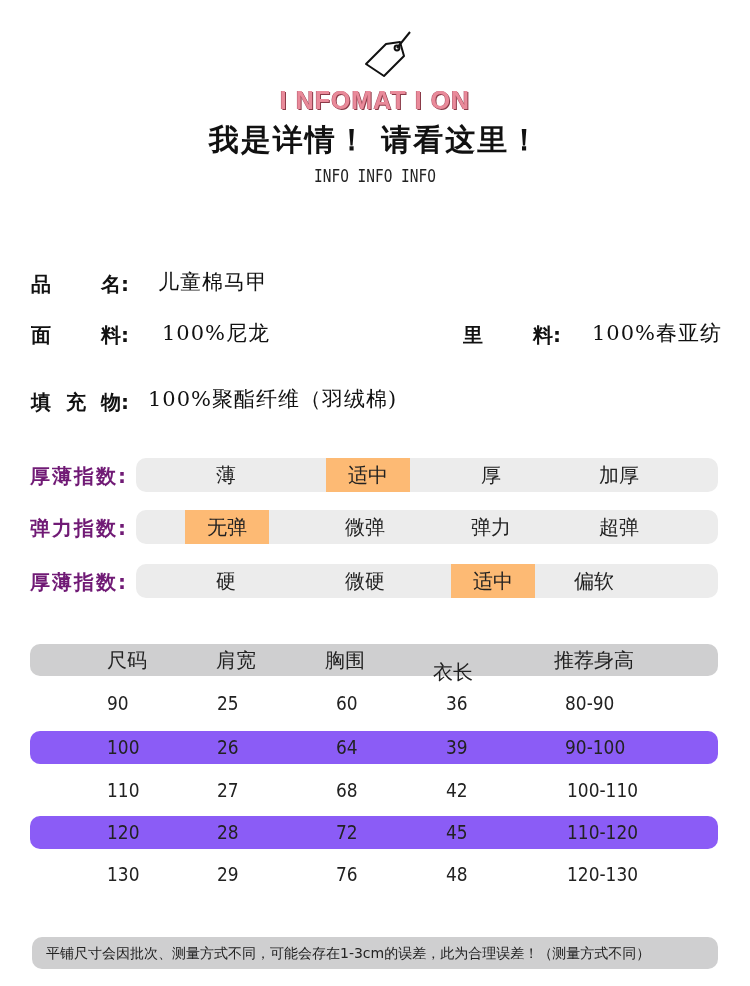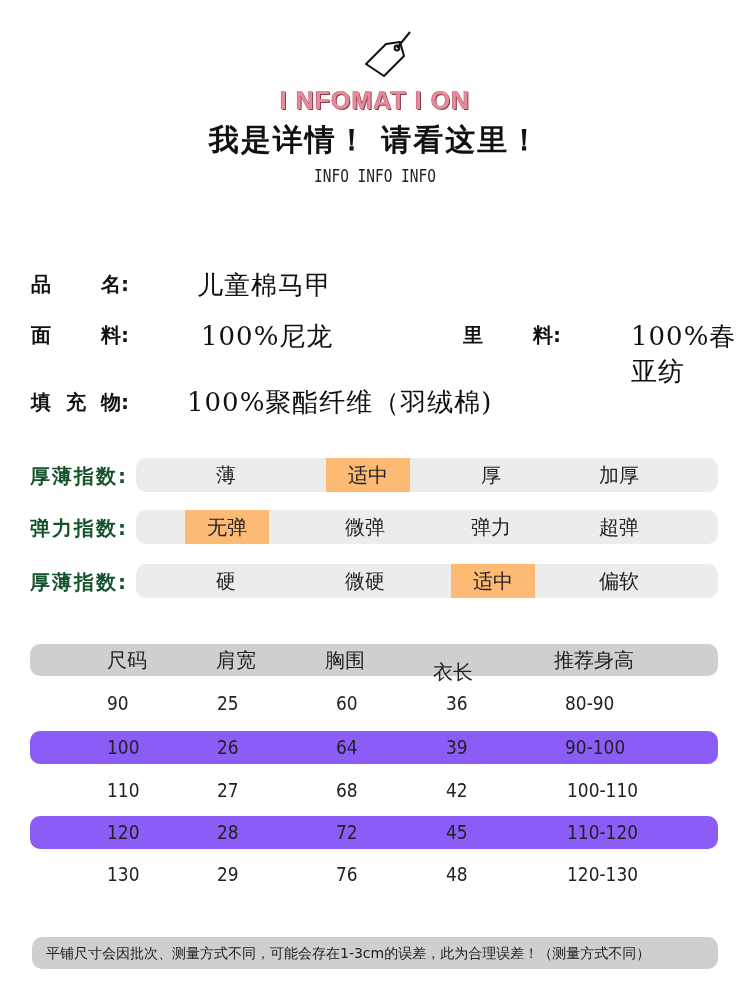--- a/index.html
+++ b/index.html
@@ -21,27 +21,26 @@
     .subtitle {
       position: absolute; left: 0; width: 750px; top: 166px; text-align: center;
       font-family: "DejaVu Sans Mono", monospace; font-size: 17px; color: #222;
       letter-spacing: 0px; transform: scaleX(0.85); transform-origin: center;
     }
 
     .field-label {
       position: absolute; font-weight: bold; font-size: 20px; color: #111;
     }
     .field-value {
-      position: absolute; font-family: "DejaVu Serif", serif; font-size: 26px; color: #111;
+      position: absolute; font-family: "DejaVu Serif", serif; font-size: 21px; color: #111;
       letter-spacing: 1px;
-      margin-left: 39px;
     }
 
     .idx-label {
-      position: absolute; left: 30px; font-weight: bold; font-size: 20px; color: #14532d;
+      position: absolute; left: 30px; font-weight: bold; font-size: 20px; color: #701a75;
       letter-spacing: 2px;
     }
     .idx-bar {
       position: absolute; left: 136px; width: 582px; height: 34px;
       background: #ececec; border-radius: 10px; overflow: hidden;
     }
     .idx-opt {
       position: absolute; top: 0; height: 34px; width: 84px; line-height: 34px;
       text-align: center; font-size: 20px; color: #222;
     }
@@ -123,21 +122,21 @@
     <span class="idx-opt" style="left:441px;">超弹</span>
   </div>
 </div>
 
 <div>
   <span class="idx-label" style="top:569px;">厚薄指数:</span>
   <div class="idx-bar" style="top:564px;">
     <span class="idx-opt" style="left:48px;">硬</span>
     <span class="idx-opt" style="left:187px;">微硬</span>
     <span class="idx-opt selected" style="left:315px;">适中</span>
-    <span class="idx-opt" style="left:441px;">偏软</span>
+    <span class="idx-opt" style="left:416px;">偏软</span>
   </div>
 </div>
 
 <div>
   <div class="tbl-row header" style="top:644px;">
     <span class="cell" style="left:77px;">尺码</span>
     <span class="cell" style="left:186px;">肩宽</span>
     <span class="cell" style="left:295px;">胸围</span>
     <span class="cell" style="left:403px;margin-top:12px;">衣长</span>
     <span class="cell" style="left:524px;">推荐身高</span>

